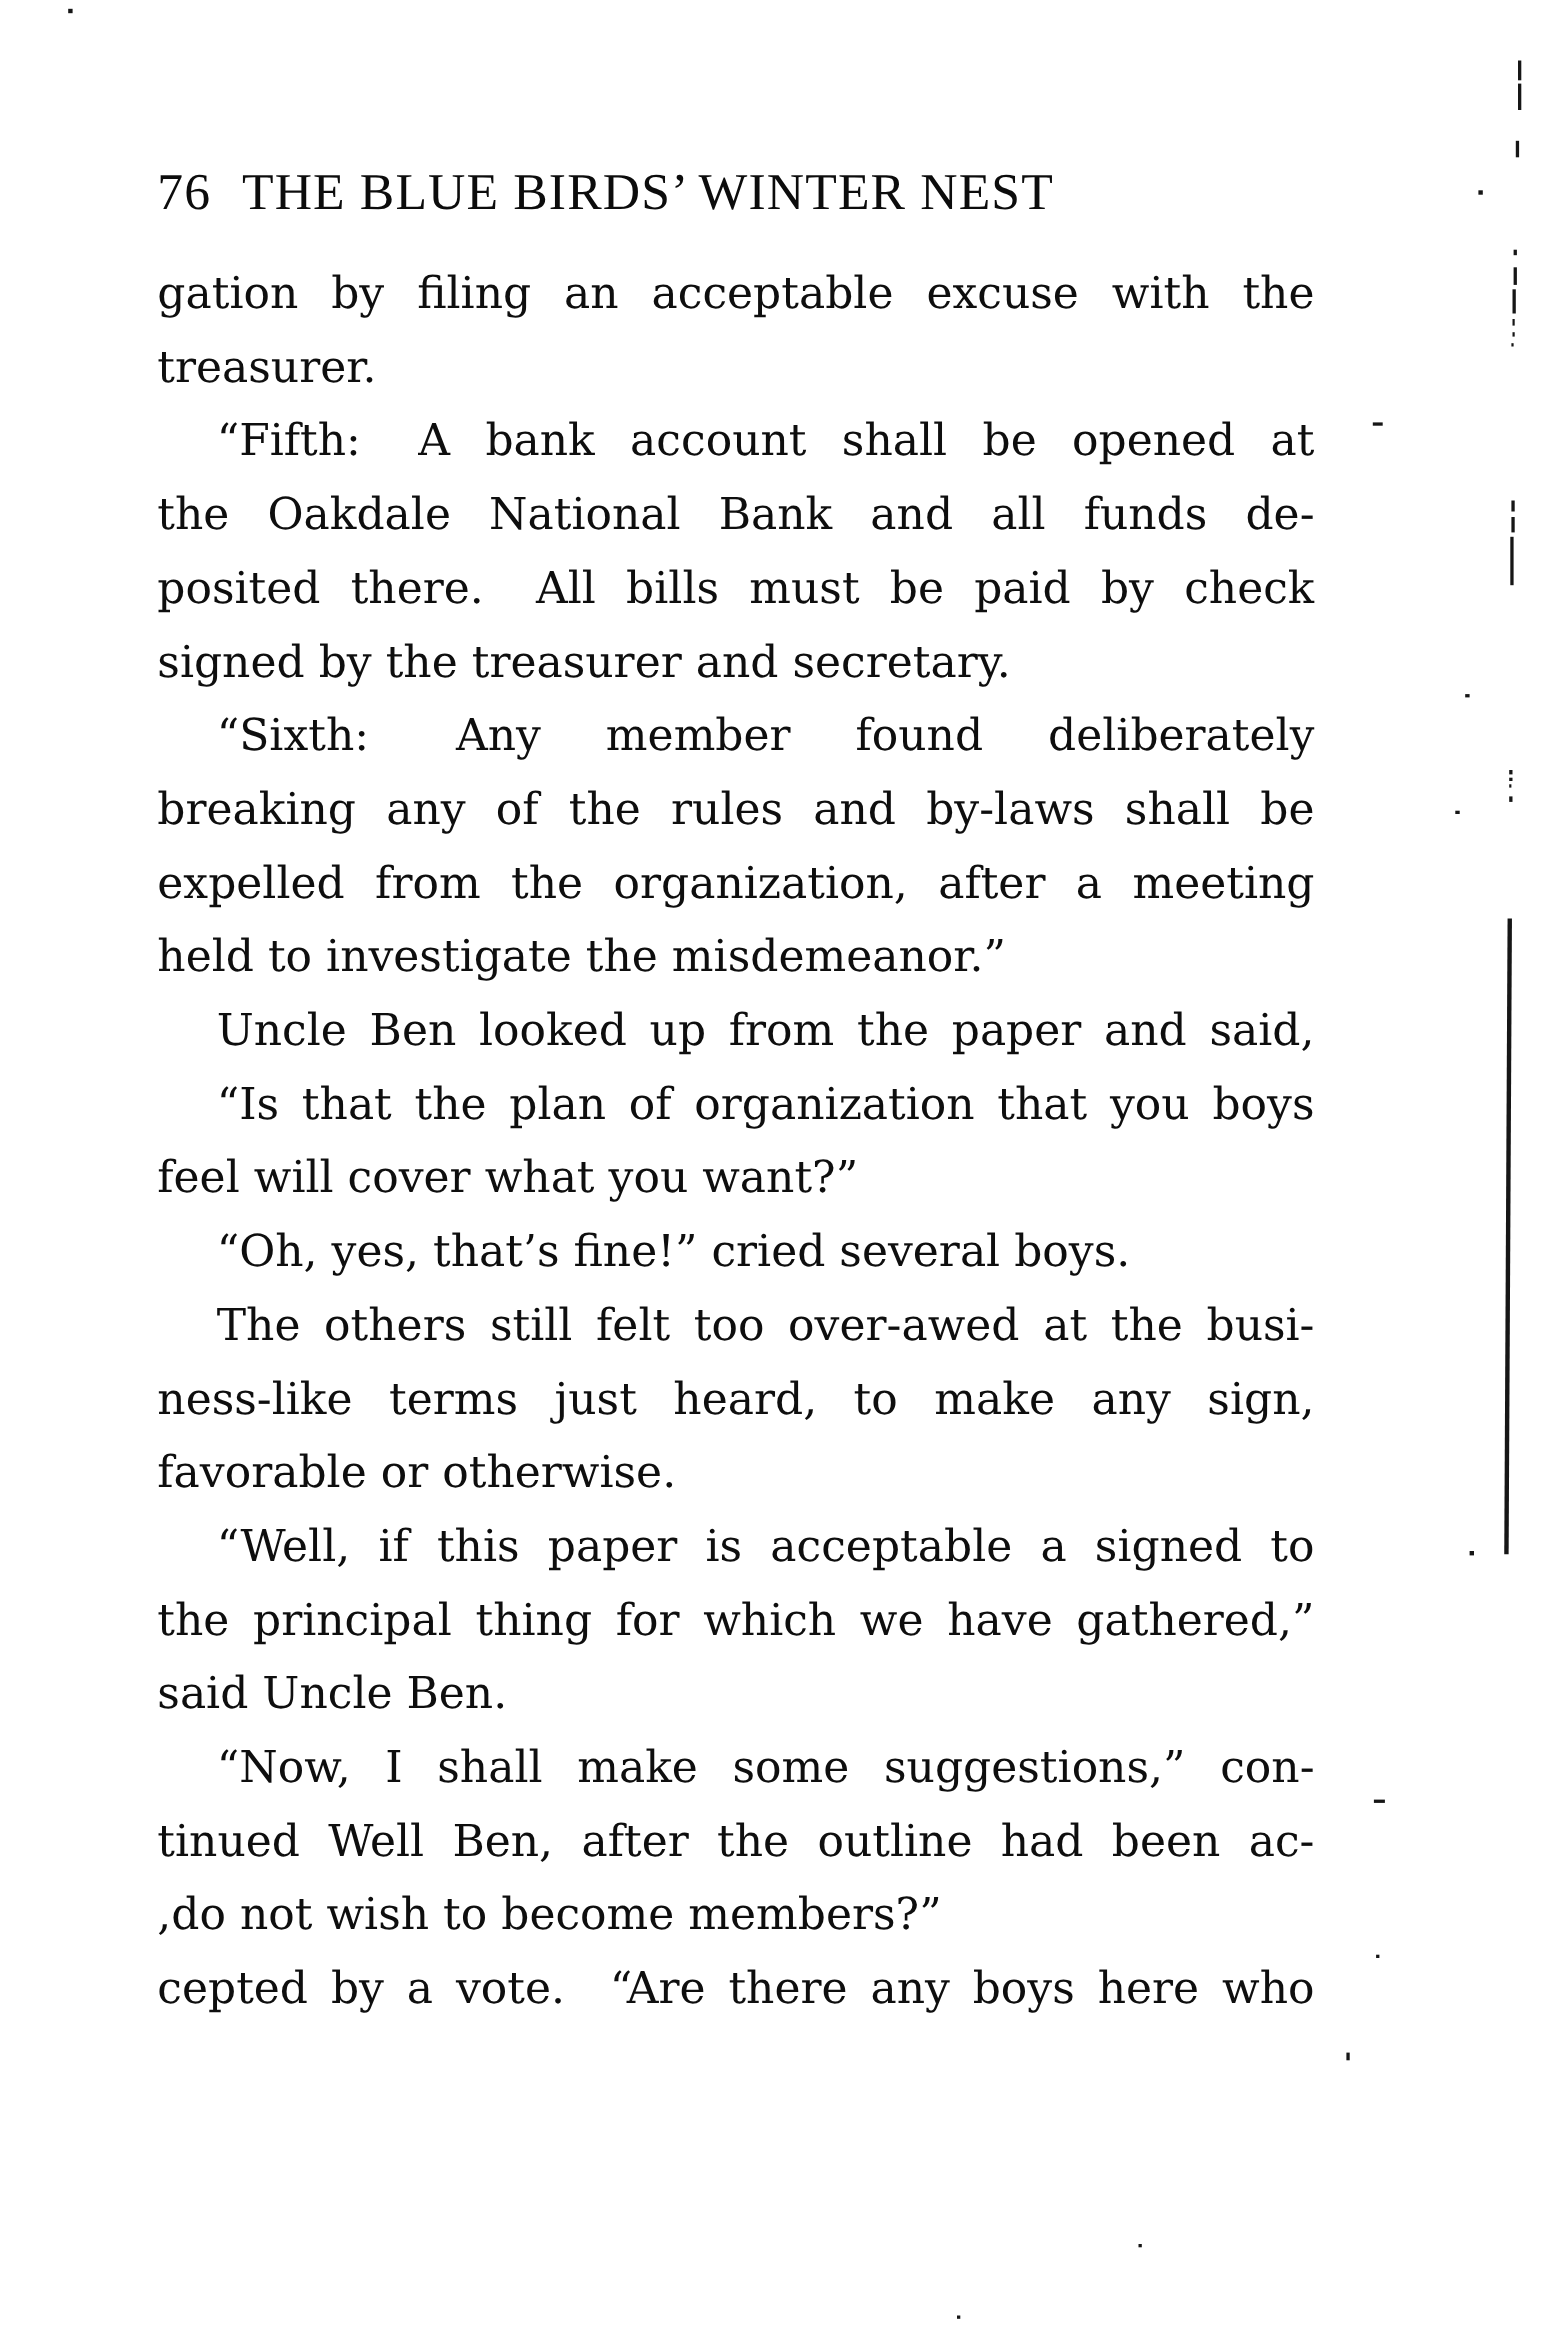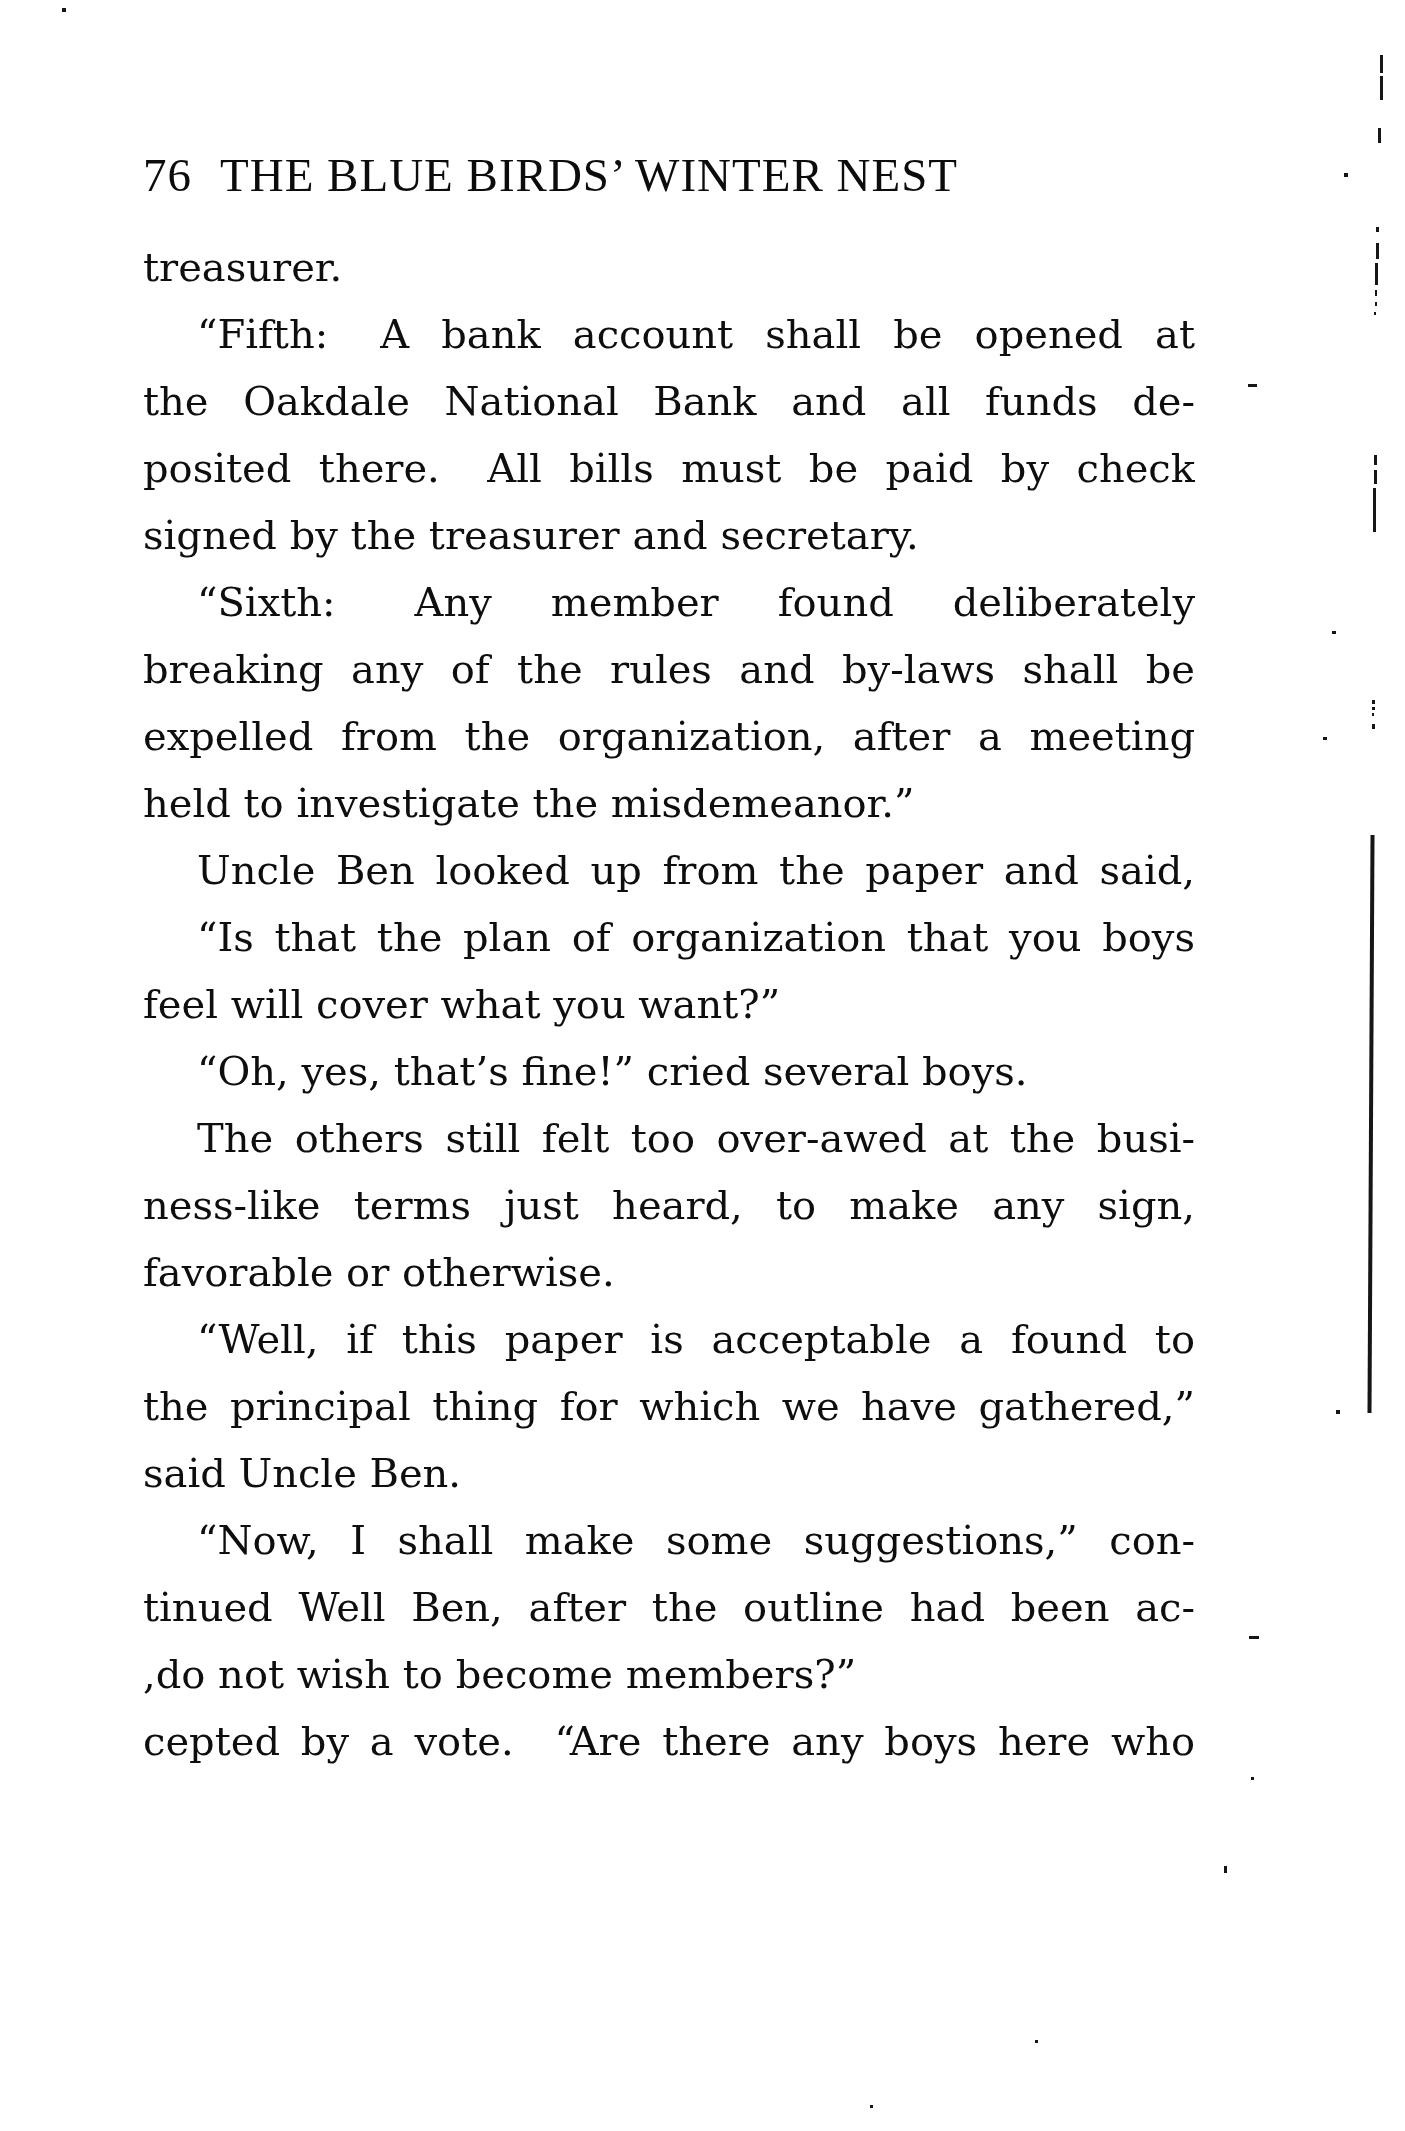--- a/index.html
+++ b/index.html
@@ -61,37 +61,38 @@
 </head>
 <body>
 
 <div class="page">
 
   <div class="header">
     <span class="pagenum">76</span><span class="title">THE BLUE BIRDS’ WINTER NEST</span>
   </div>
 
   <div class="text-block" id="text-block">
+      <div class="line">gation by filing an acceptable excuse with the</div>
       <div class="line nojust">treasurer.</div>
       <div class="line indent">“Fifth:  A bank account shall be opened at</div>
       <div class="line">the Oakdale National Bank and all funds de-</div>
       <div class="line">posited there.  All bills must be paid by check</div>
       <div class="line nojust">signed by the treasurer and secretary.</div>
       <div class="line indent">“Sixth:  Any member found deliberately</div>
       <div class="line">breaking any of the rules and by-laws shall be</div>
       <div class="line">expelled from the organization, after a meeting</div>
       <div class="line nojust">held to investigate the misdemeanor.”</div>
       <div class="line indent">Uncle Ben looked up from the paper and said,</div>
       <div class="line indent">“Is that the plan of organization that you boys</div>
       <div class="line nojust">feel will cover what you want?”</div>
       <div class="line indent nojust">“Oh, yes, that’s fine!” cried several boys.</div>
       <div class="line indent">The others still felt too over-awed at the busi-</div>
       <div class="line">ness-like terms just heard, to make any sign,</div>
       <div class="line nojust">favorable or otherwise.</div>
-      <div class="line indent">“Well, if this paper is acceptable a found to</div>
+      <div class="line indent">“Well, if this paper is acceptable a signed to</div>
       <div class="line">the principal thing for which we have gathered,”</div>
       <div class="line nojust">said Uncle Ben.</div>
       <div class="line indent">“Now, I shall make some suggestions,” con-</div>
       <div class="line">tinued Well Ben, after the outline had been ac-</div>
       <div class="line nojust">,do not wish to become members?”</div>
       <div class="line">cepted by a vote.  “Are there any boys here who</div>
     </div>
 
   <div id="marks-layer">
       <div class="mark" style="left: 62px; top: 8px; width: 4px; height: 4px;"></div>

